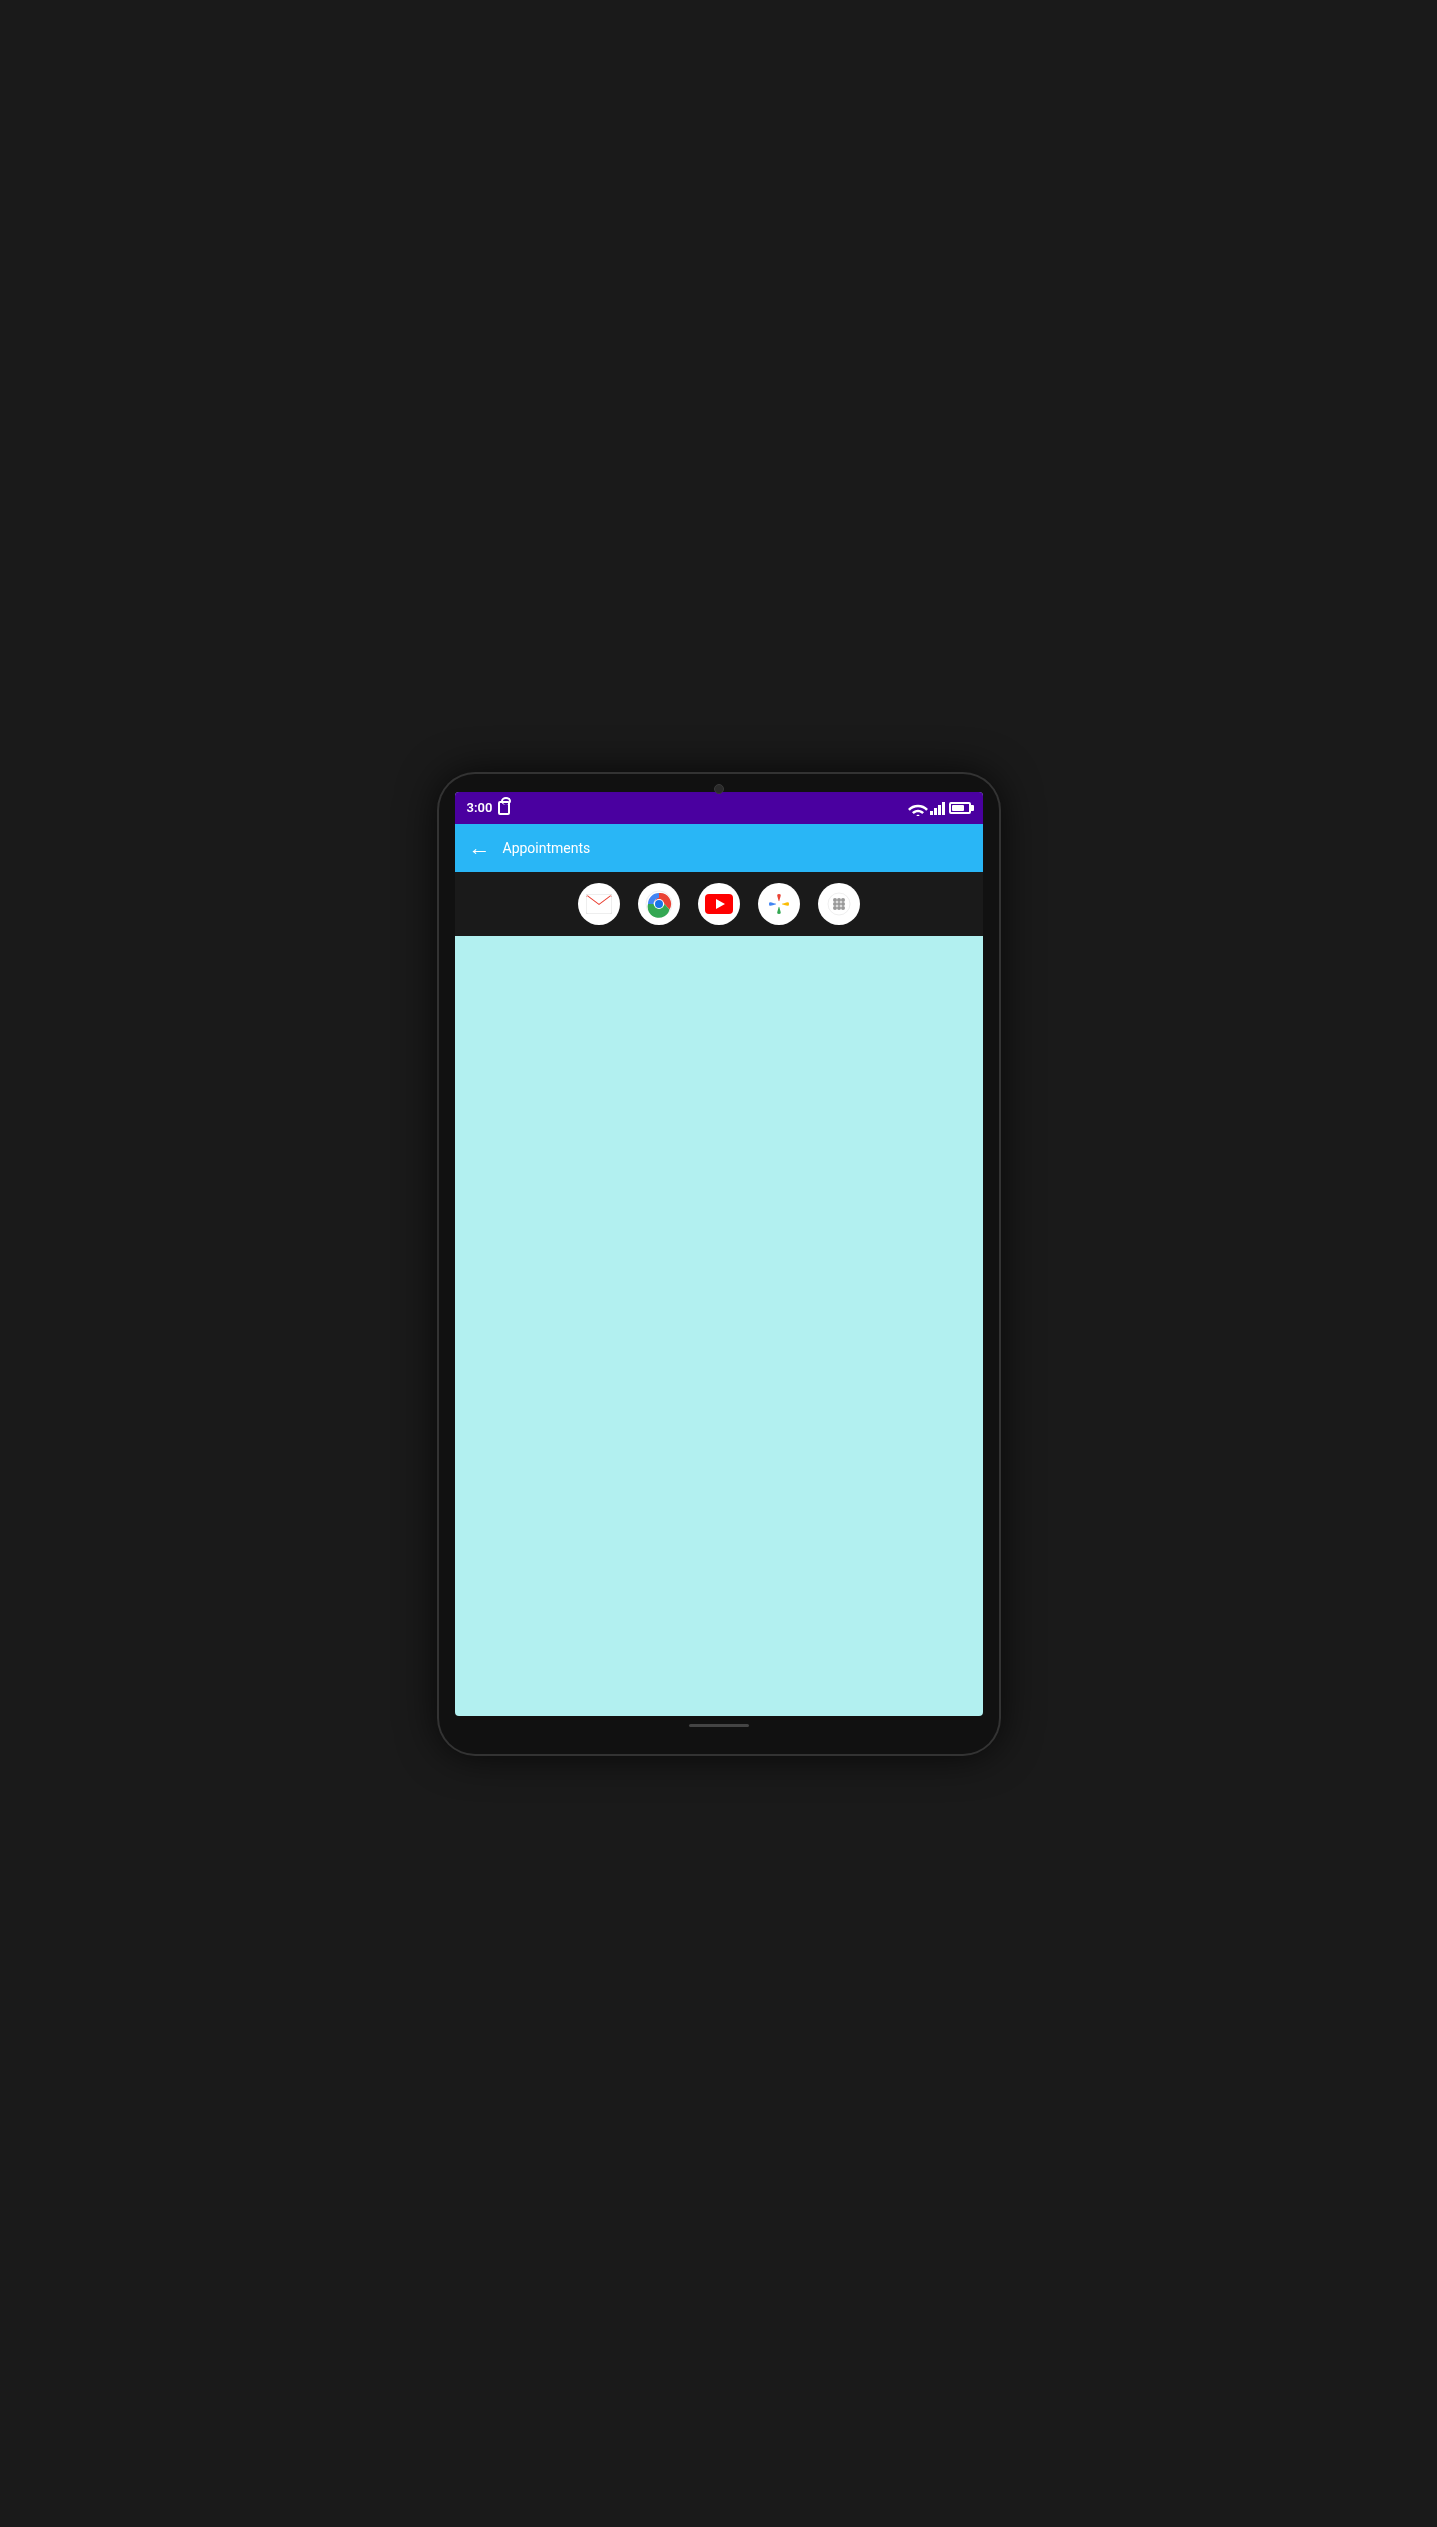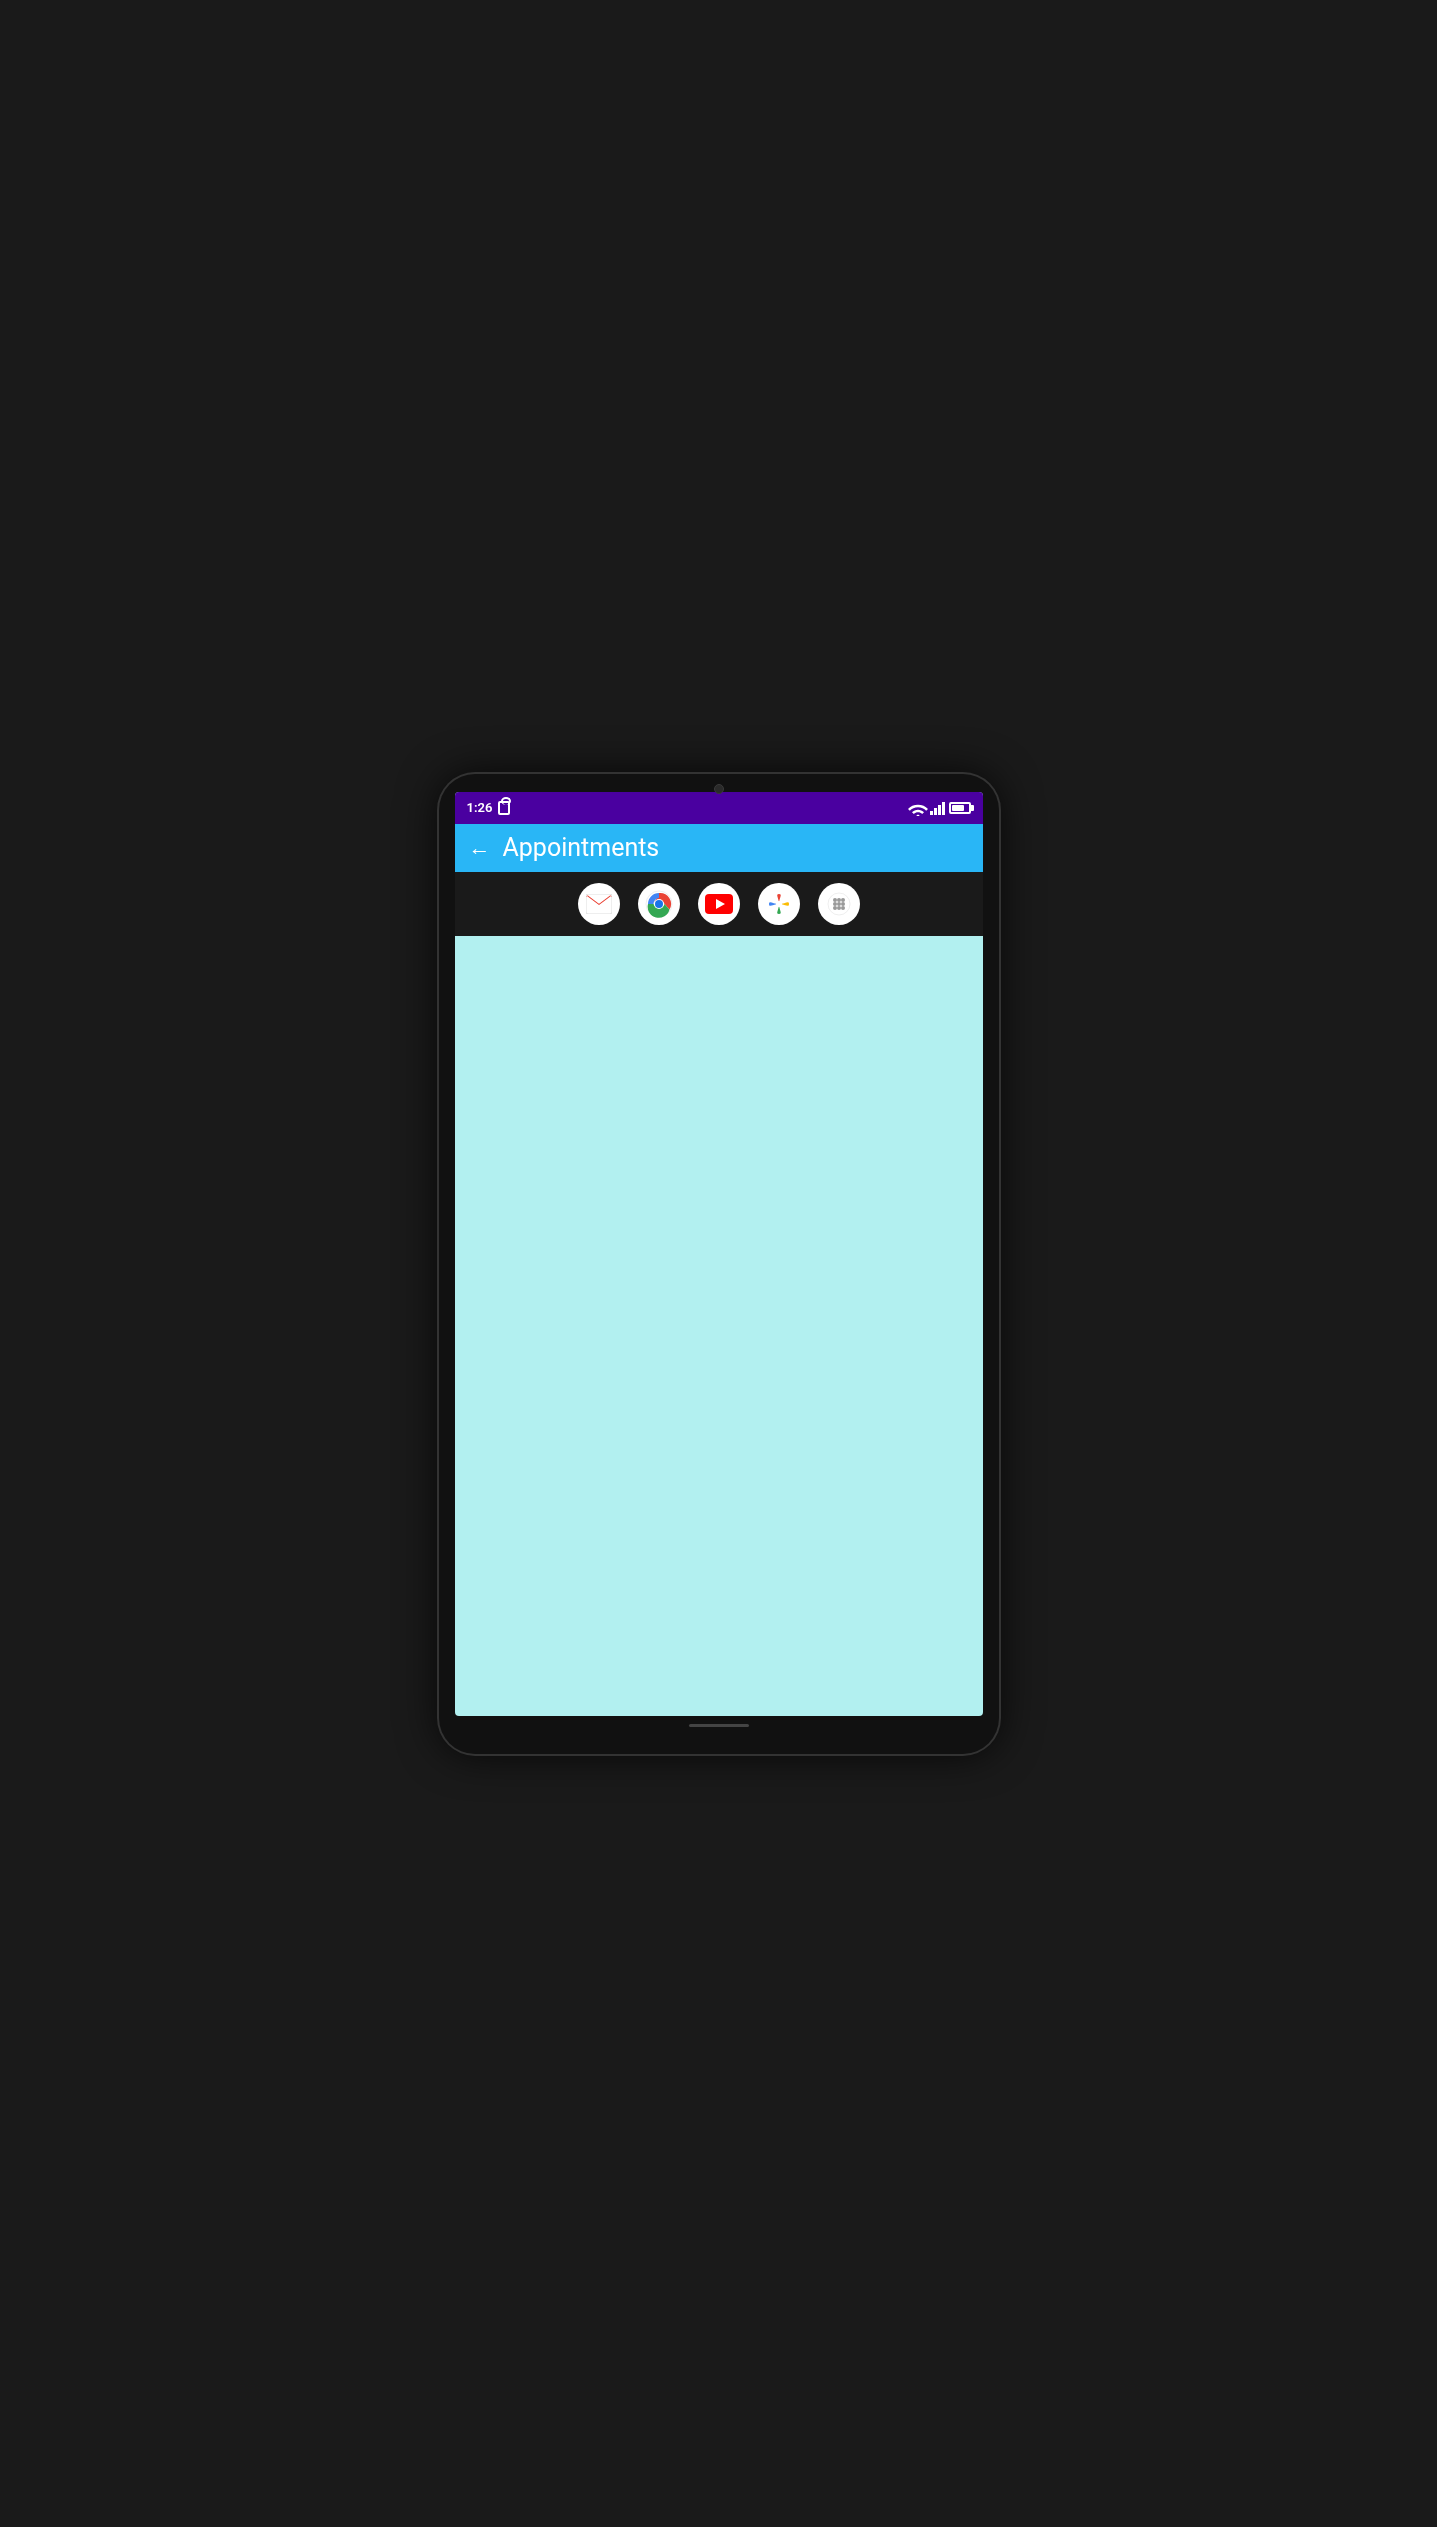--- a/index.html
+++ b/index.html
@@ -148,21 +148,21 @@
     }
 
     .back-arrow {
       color: white;
       font-size: 22px;
       cursor: pointer;
     }
 
     .app-bar-title {
       color: white;
-      font-size: 25px;
+      font-size: 14px;
       font-weight: 400;
     }
 
     .main-content {
       flex: 1;
       background: #b2f0f0;
       display: flex;
       flex-direction: column;
       align-items: center;
       padding: 40px 20px 20px;
@@ -225,21 +225,21 @@
 </head>
 <body>
 
 <div class="device-frame">
   <div class="device-camera"></div>
 
   <div class="screen">
 
     <div class="status-bar">
       <div class="status-time">
-        <span>1:26</span>
+        <span>3:00</span>
         <div class="lock-icon"></div>
       </div>
       <div class="status-icons">
 
         <div class="wifi-icon">
           <svg viewBox="0 0 24 16" width="20" height="14">
             <path d="M12 3C7.2 3 2.9 4.9 0 8l2.2 2.2C4.5 7.7 8 6 12 6s7.5 1.7 9.8 4.2L24 8C21.1 4.9 16.8 3 12 3zm0 6c-2.8 0-5.3 1.1-7.2 2.9L7 14.1C8.3 12.8 10 12 12 12s3.7.8 5 2.1l2.2-2.2C17.3 10.1 14.8 9 12 9zm0 6c-1.1 0-2 .9-2 2s.9 2 2 2 2-.9 2-2-.9-2-2-2z" fill="white"></path>
           </svg>
         </div>
 

